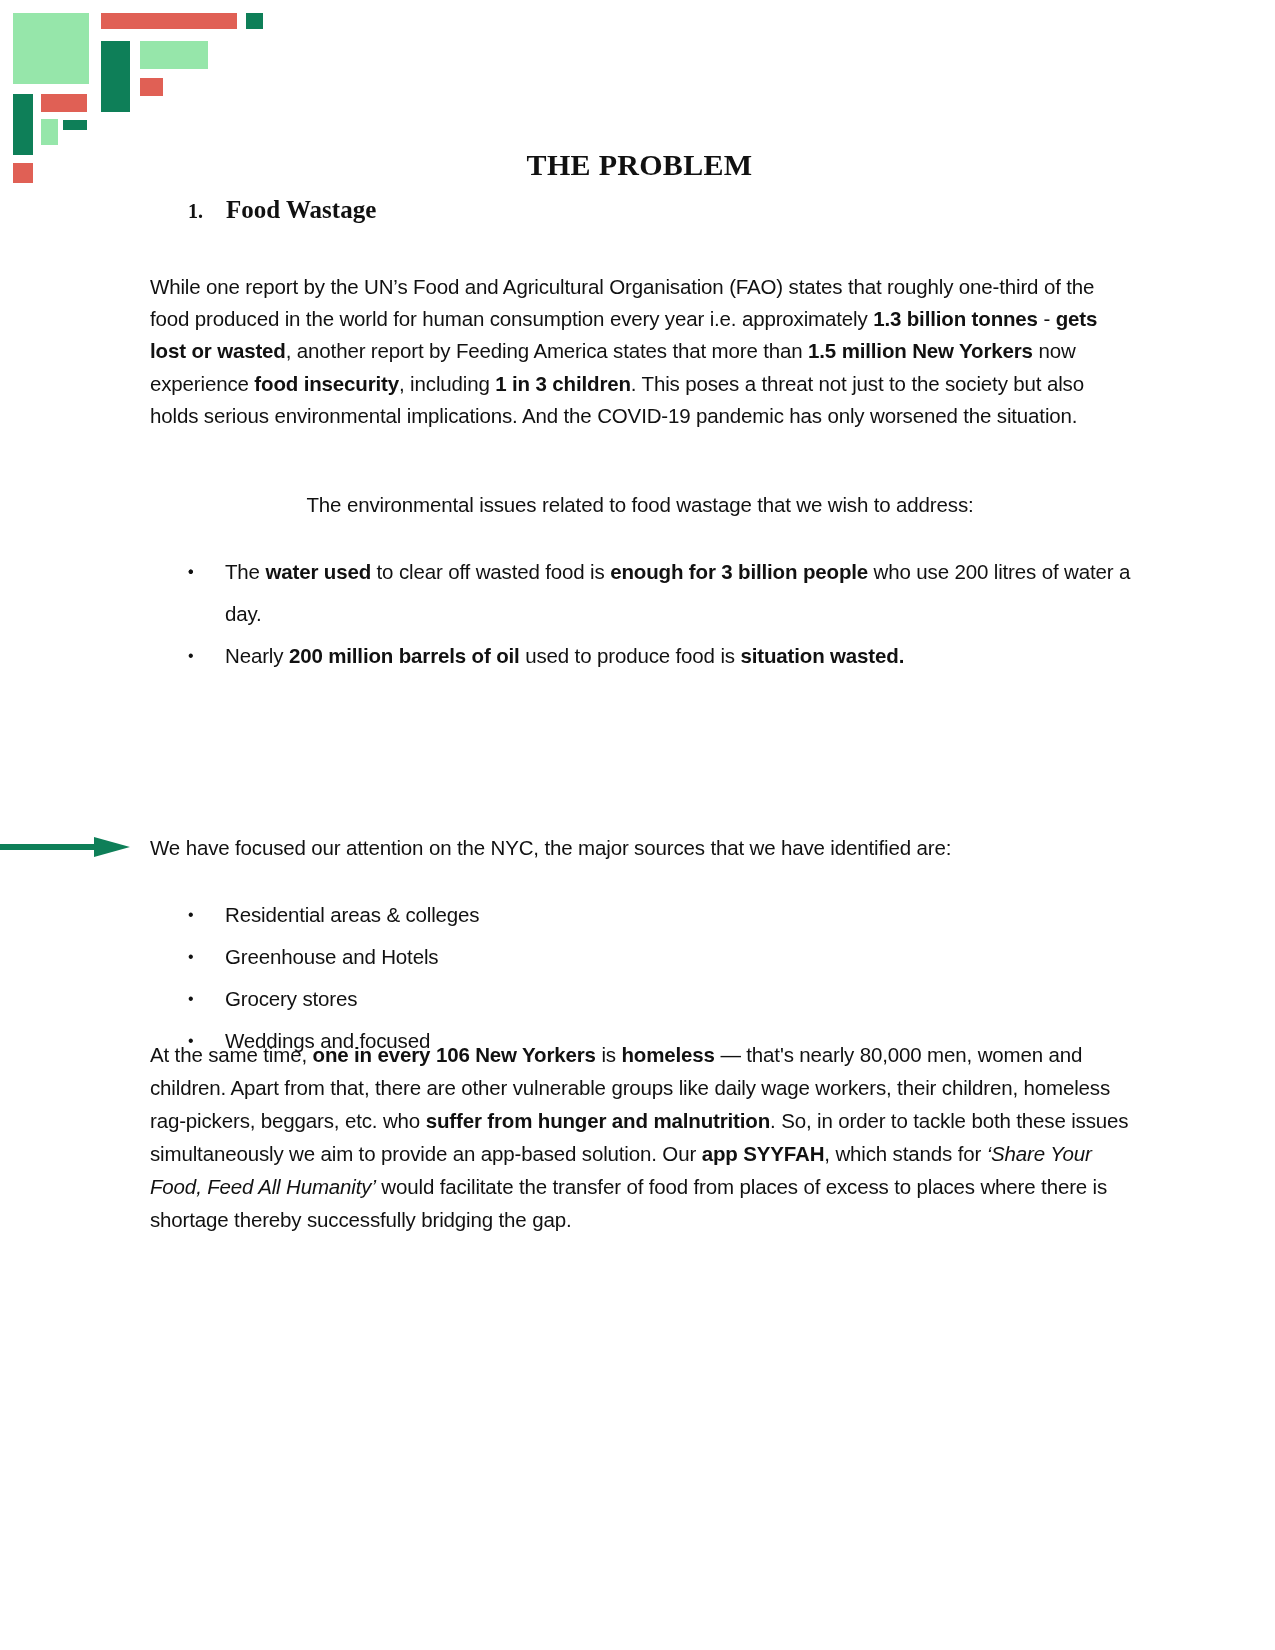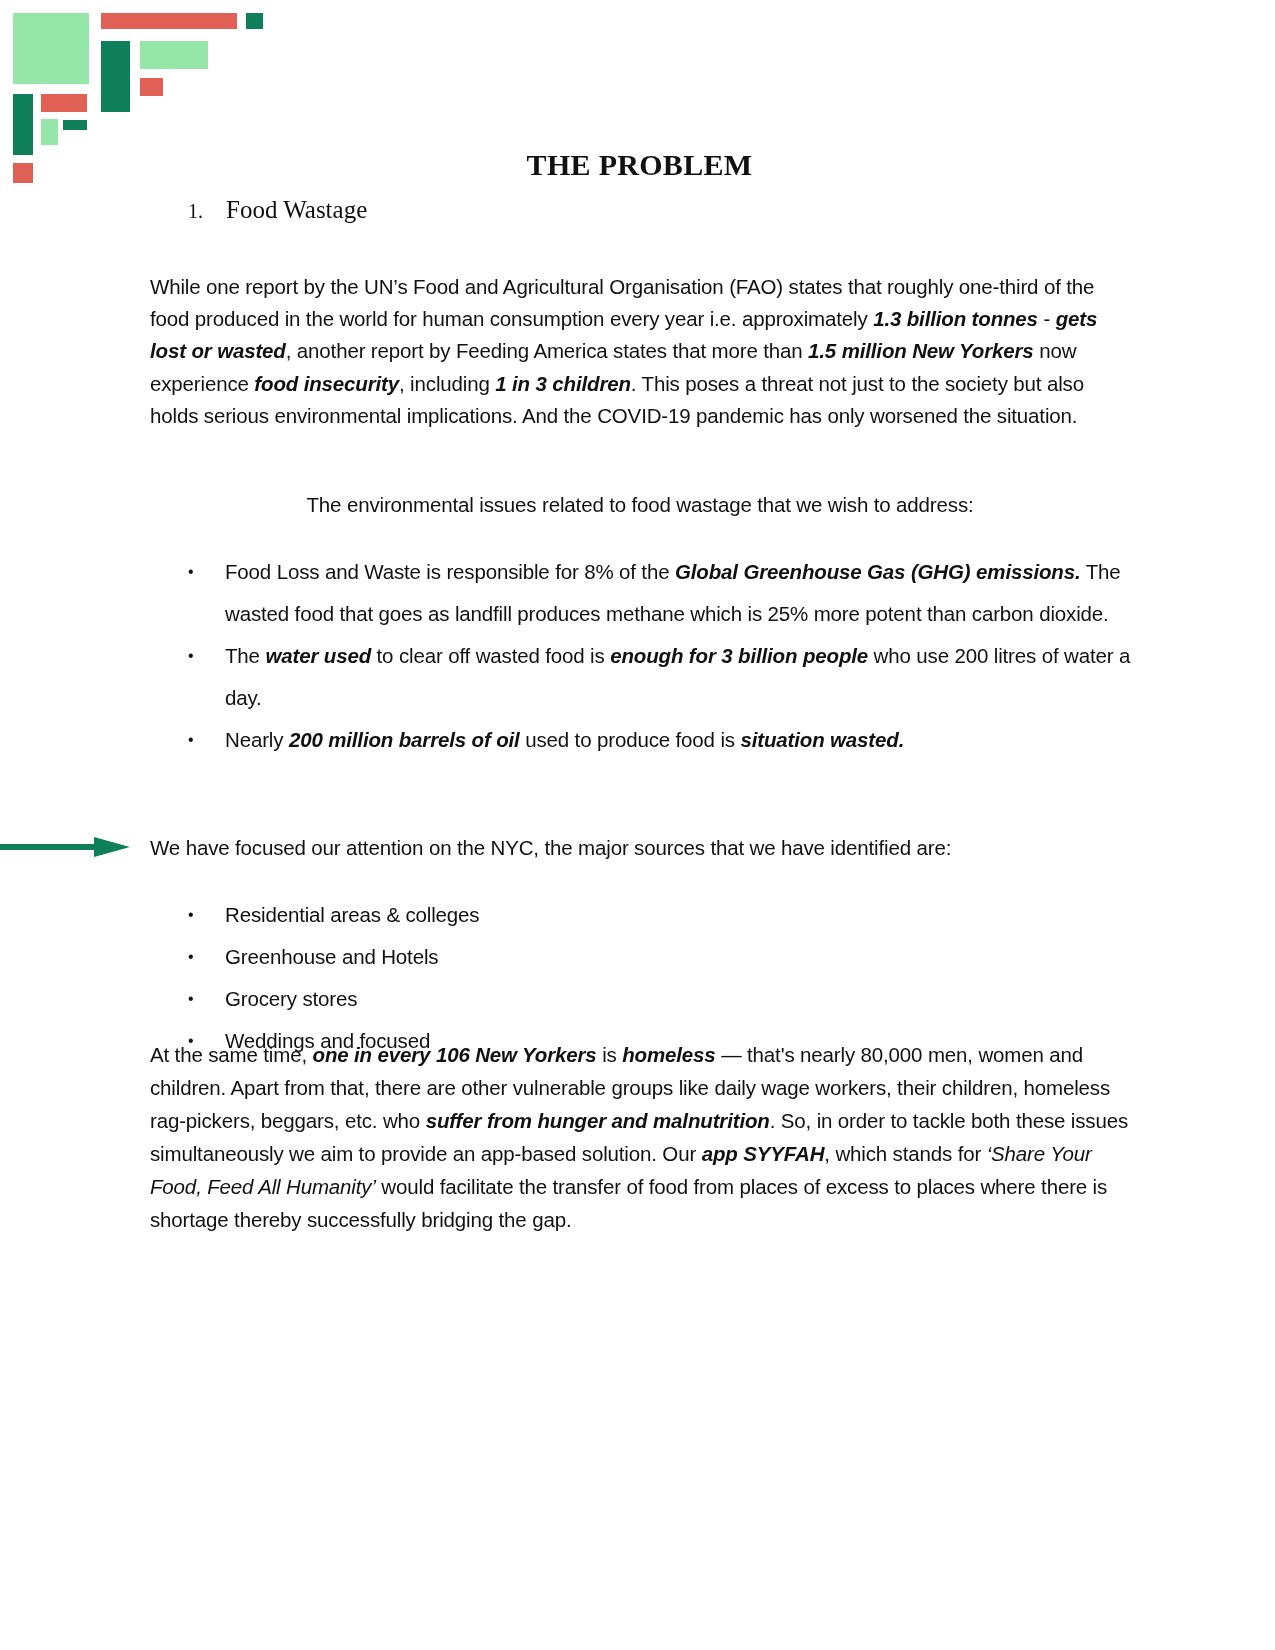--- a/index.html
+++ b/index.html
@@ -7,39 +7,39 @@
          font-family: "Liberation Sans", sans-serif; color: #111; }
   .logo-block { position: absolute; }
   .lg { background: #96e6aa; }
   .dg { background: #0e7f58; }
   .rd { background: #e06055; }
 
   .title { position: absolute; top: 148px; left: 0; width: 1275px; text-align: center;
            font-family: "Liberation Serif", serif; font-weight: bold; font-size: 30px;
            letter-spacing: 0.3px; margin-left: 2px; }
   .heading { position: absolute; top: 196px; left: 188px;
-             font-family: "Liberation Serif", serif; font-weight: normal; font-size: 25px; }
+             font-family: "Liberation Serif", serif; font-weight: bold; font-size: 25px; }
   .heading .num { display: inline-block; width: 38px; font-size: 20px; }
 
   .para { position: absolute; left: 150px; width: 980px; font-size: 20.5px;
           letter-spacing: -0.15px; }
   .p1 { top: 271px; line-height: 32.2px; }
   .p2 { top: 489px; line-height: 32px; text-align: center; }
   .p3 { top: 832px; line-height: 32px; }
   .p4 { top: 1038px; line-height: 33px; }
 
   .blist { position: absolute; left: 150px; width: 985px; margin: 0; padding: 0; list-style: none;
            font-size: 20.5px; line-height: 42px; letter-spacing: -0.15px; }
   .blist li { position: relative; padding-left: 75px; }
   .blist li .bullet { position: absolute; left: 38px; top: 0; font-size: 16px; }
   .env-list { top: 551px; }
   .src-list { top: 894px; }
 
   .arrow { position: absolute; left: 0; top: 836px; width: 130px; height: 22px; }
-  b { font-weight: bold; font-style: italic; }
+  b { font-weight: bold; }
   i { font-style: italic; }
 </style>
 </head>
 <body>
 
 <div>
   <div class="logo-block lg" style="left:13px;top:13px;width:76px;height:71px;"></div>
   <div class="logo-block rd" style="left:101px;top:13px;width:136px;height:16px;"></div>
   <div class="logo-block dg" style="left:246px;top:13px;width:17px;height:16px;"></div>
   <div class="logo-block dg" style="left:101px;top:41px;width:29px;height:71px;"></div>
@@ -56,21 +56,21 @@
 
 <div class="heading">
   <span class="num">1.</span><span>Food Wastage</span>
 </div>
 
 <p class="para p1" style="margin:0;">While one report by the UN’s Food and Agricultural Organisation (FAO) states that roughly one-third of the food produced in the world for human consumption every year i.e. approximately <b>1.3 billion tonnes</b> - <b>gets lost or wasted</b>, another report by Feeding America states that more than <b>1.5 million New Yorkers</b> now experience <b>food insecurity</b>, including <b>1 in 3 children</b>. This poses a threat not just to the society but also holds serious environmental implications. And the COVID-19 pandemic has only worsened the situation.</p>
 
 <p class="para p2" style="margin:0;">The environmental issues related to food wastage that we wish to address:</p>
 
 <ul class="blist env-list">
-  <li><span class="bullet">•</span><span> Food Loss and Waste is responsible for 8% of the <b>Global Greenhouse Gas (GHG) emissions.</b> The wasted food that goes as landfill produces methane which is 25% more potent than carbon dioxide.</span></li>
+  <li><span class="bullet">•</span></li>
   <li><span class="bullet">•</span><span>The <b>water used</b> to clear off wasted food is <b>enough for 3 billion people</b> who use 200 litres of water a day.</span></li>
   <li><span class="bullet">•</span><span>Nearly <b>200 million barrels of oil</b> used to produce food is <b>situation wasted.</b></span></li>
 </ul>
 
 <svg class="arrow" viewBox="0 0 130 22">
   <rect x="0" y="8" width="96" height="6" fill="#0e7f58"></rect>
   <polygon points="94,1 130,11 94,21" fill="#0e7f58"></polygon>
 </svg>
 
 <p class="para p3" style="margin:0;">We have focused our attention on the NYC, the major sources that we have identified are:</p>

